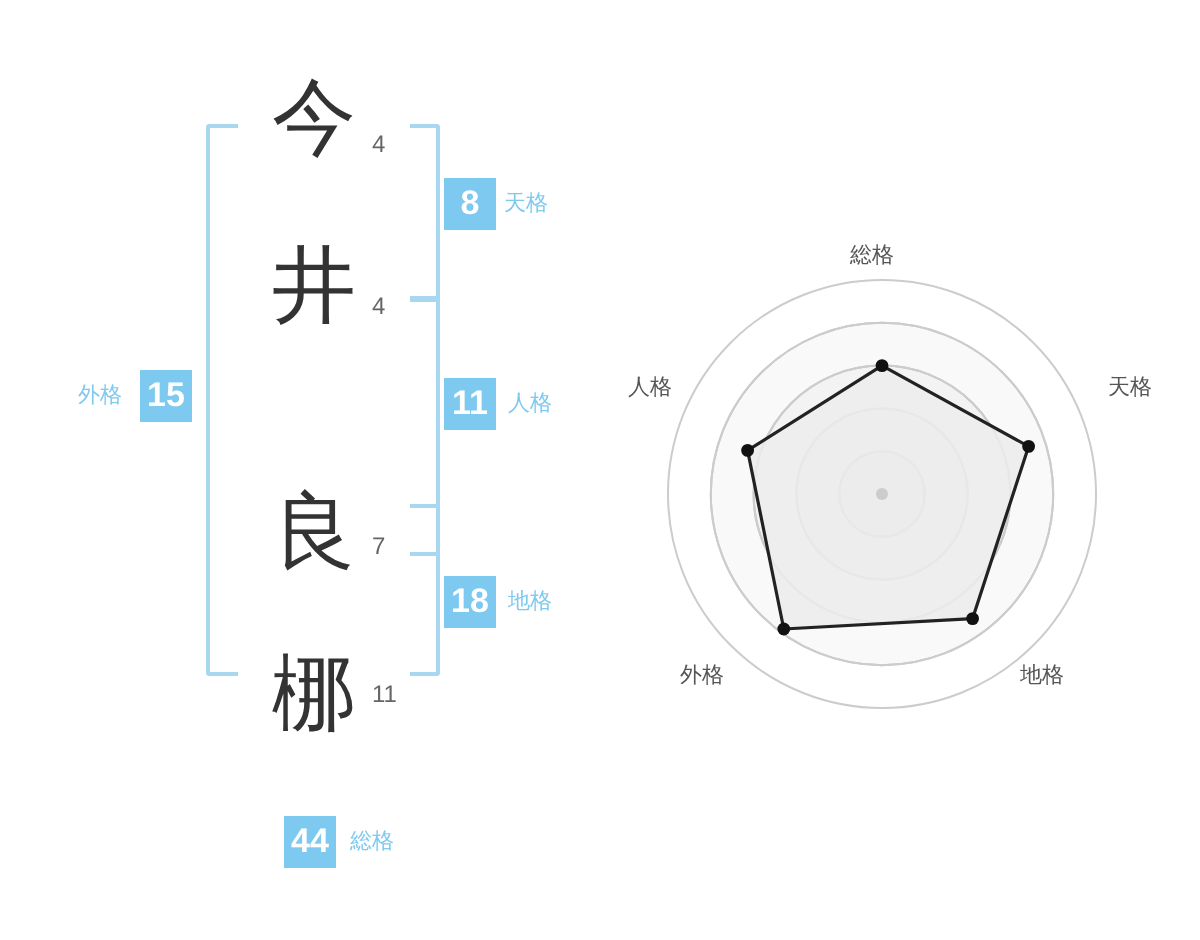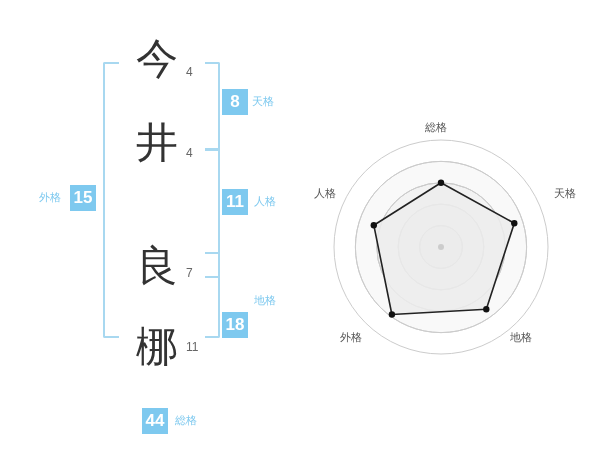--- a/index.html
+++ b/index.html
@@ -117,21 +117,21 @@
 
     <div class="kanji" style="left:136px; top:326px;">梛</div>
     <div class="kanji-stroke" style="left:186px; top:340px;">11</div>
 
     <div class="chip" style="left:222px; top:89px;">8</div>
     <div class="chip-label" style="left:252px; top:89px;">天格</div>
 
     <div class="chip" style="left:222px; top:189px;">11</div>
     <div class="chip-label" style="left:254px; top:189px;">人格</div>
 
-    <div class="chip" style="left:222px; top:288px;margin-top:24px;">18</div>
+    <div class="chip" style="left:222px; top:288px;">18</div>
     <div class="chip-label" style="left:254px; top:288px;">地格</div>
 
     <div class="chip-label" style="left:39px; top:185px;">外格</div>
     <div class="chip" style="left:70px; top:185px;">15</div>
 
     <div class="chip" style="left:142px; top:408px;">44</div>
     <div class="chip-label" style="left:175px; top:408px;">総格</div>
   </div>
 
   <div class="radar-panel">

